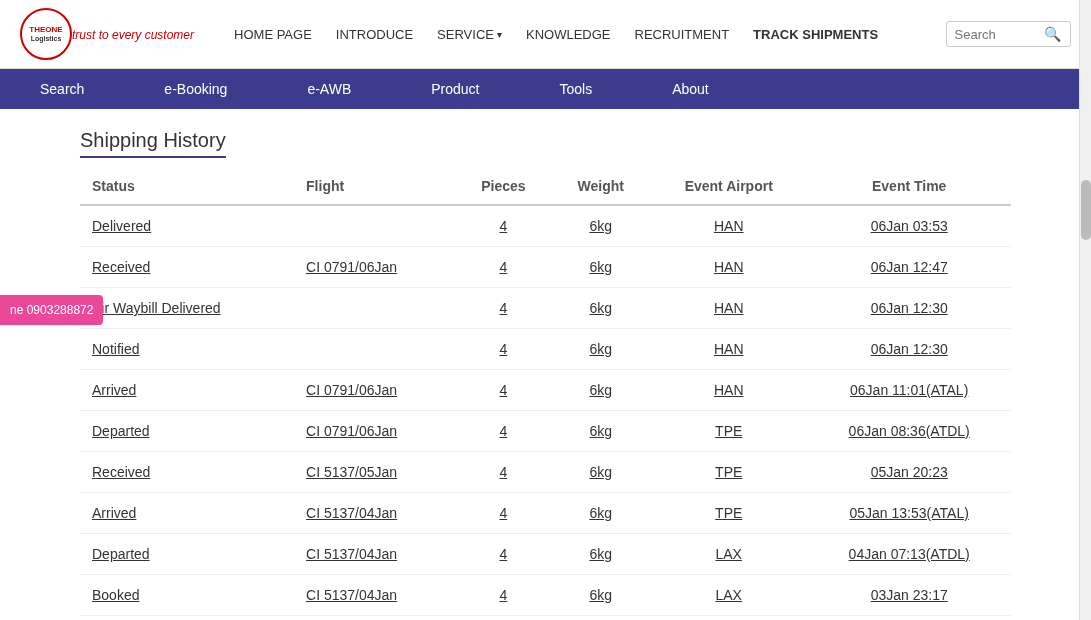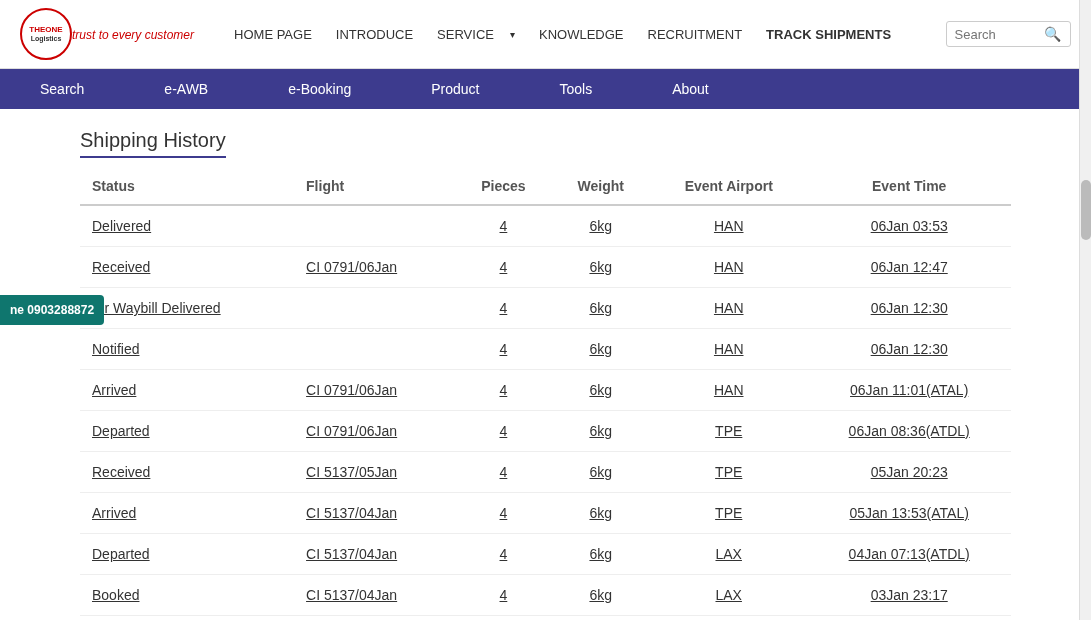--- a/index.html
+++ b/index.html
@@ -137,25 +137,25 @@
     .shipping-table tbody td:nth-child(6) {
       text-align: center;
     }
 
     
     .phone-btn {
       position: fixed;
       left: 0;
       top: 50%;
       transform: translateY(-50%);
-      background: #0f766e;
+      background: #ec4899;
       color: #fff;
       padding: 8px 10px;
       font-size: 12px;
-      font-weight: bold;
+      font-weight: normal;
       border-radius: 0 4px 4px 0;
       writing-mode: horizontal-tb;
       z-index: 999;
     }
 
     
     .scroll-indicator {
       position: fixed;
       right: 0;
       top: 0;
@@ -170,21 +170,21 @@
       width: 10px;
       height: 60px;
       background: #bbb;
       border-radius: 5px;
       left: 1px;
     }
 
     .service-dropdown {
       display: flex;
       align-items: center;
-      gap: 16px;
+      gap: 3px;
     }
     .chevron {
       font-size: 10px;
     }
   </style>
 </head>
 <body>
 
 <div class="phone-btn">
   <span>ne 0903288872</span>
@@ -218,22 +218,22 @@
   </div>
 
   <div class="search-area">
     <input type="text" placeholder="Search" style="">
     <span style="color:#999;font-size:14px;">🔍</span>
   </div>
 </nav>
 
 <nav class="sub-nav">
   <div class="sub-nav-item">Search</div>
+  <div class="sub-nav-item">e-Booking</div>
   <div class="sub-nav-item">e-AWB</div>
-  <div class="sub-nav-item">e-Booking</div>
   <div class="sub-nav-item">Product</div>
   <div class="sub-nav-item">Tools</div>
   <div class="sub-nav-item">About</div>
 </nav>
 
 <div class="main-content">
   <h2 class="page-title">Shipping History</h2>
 
   <table class="shipping-table">
     <thead>

